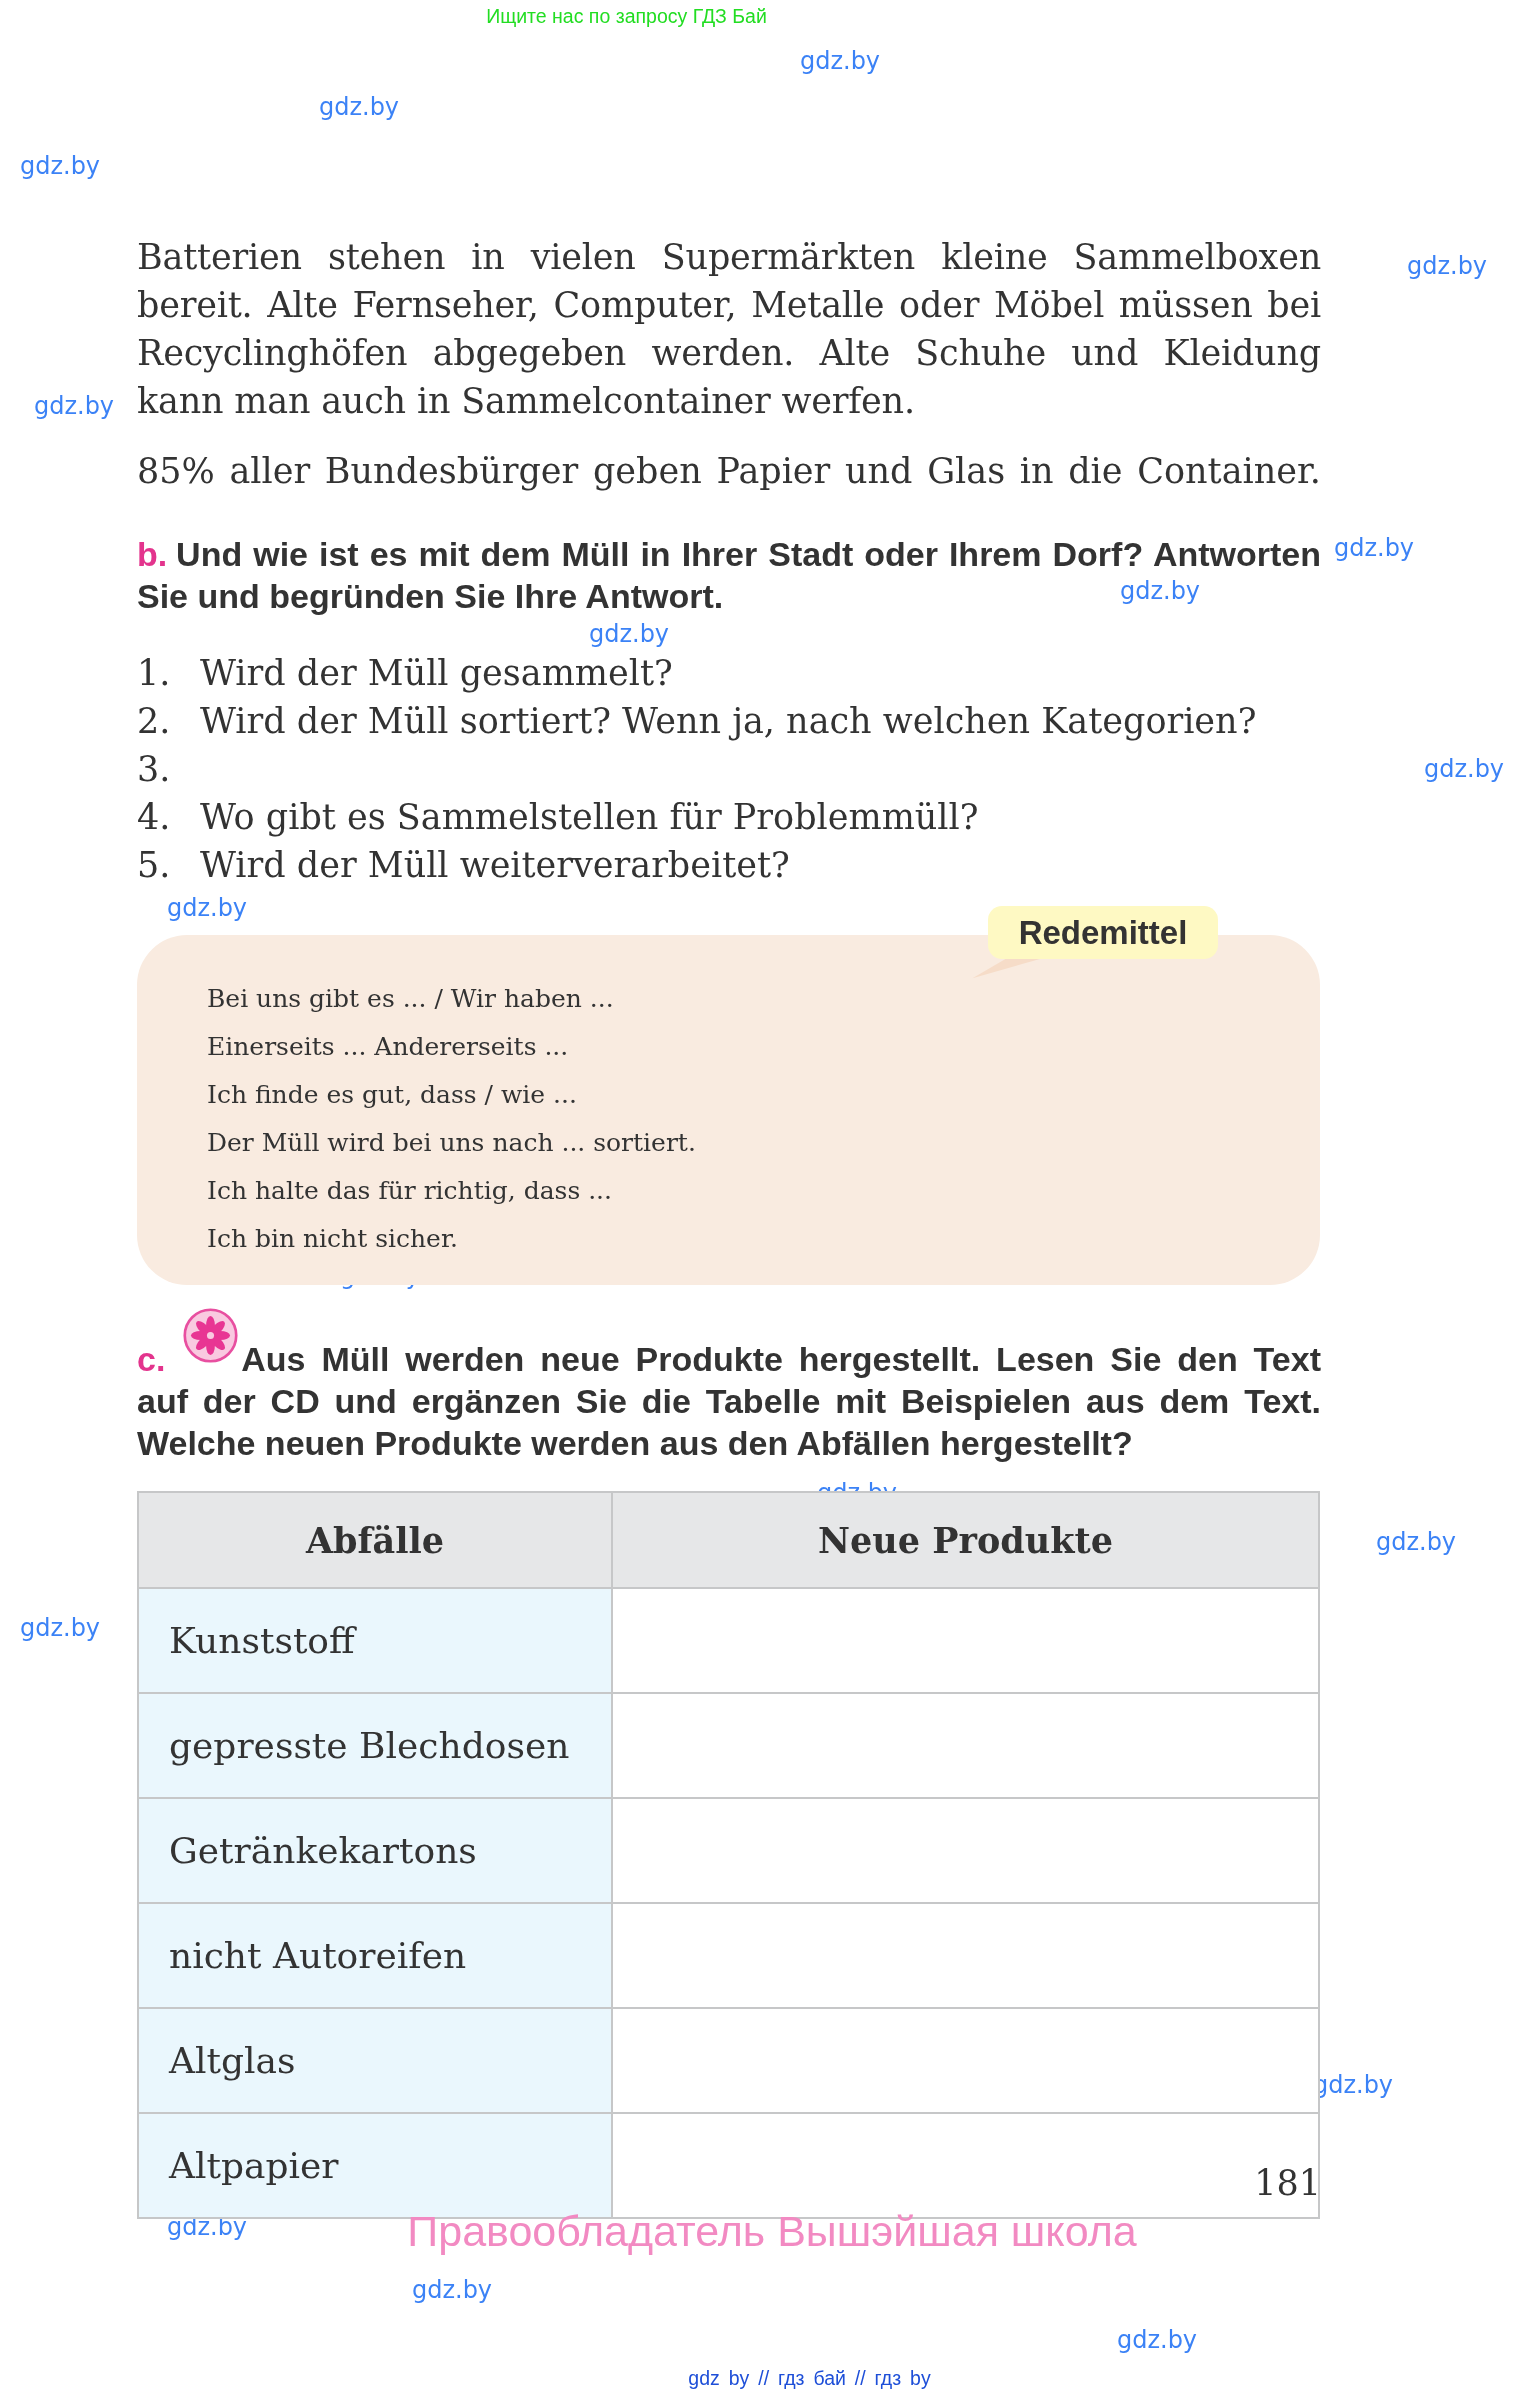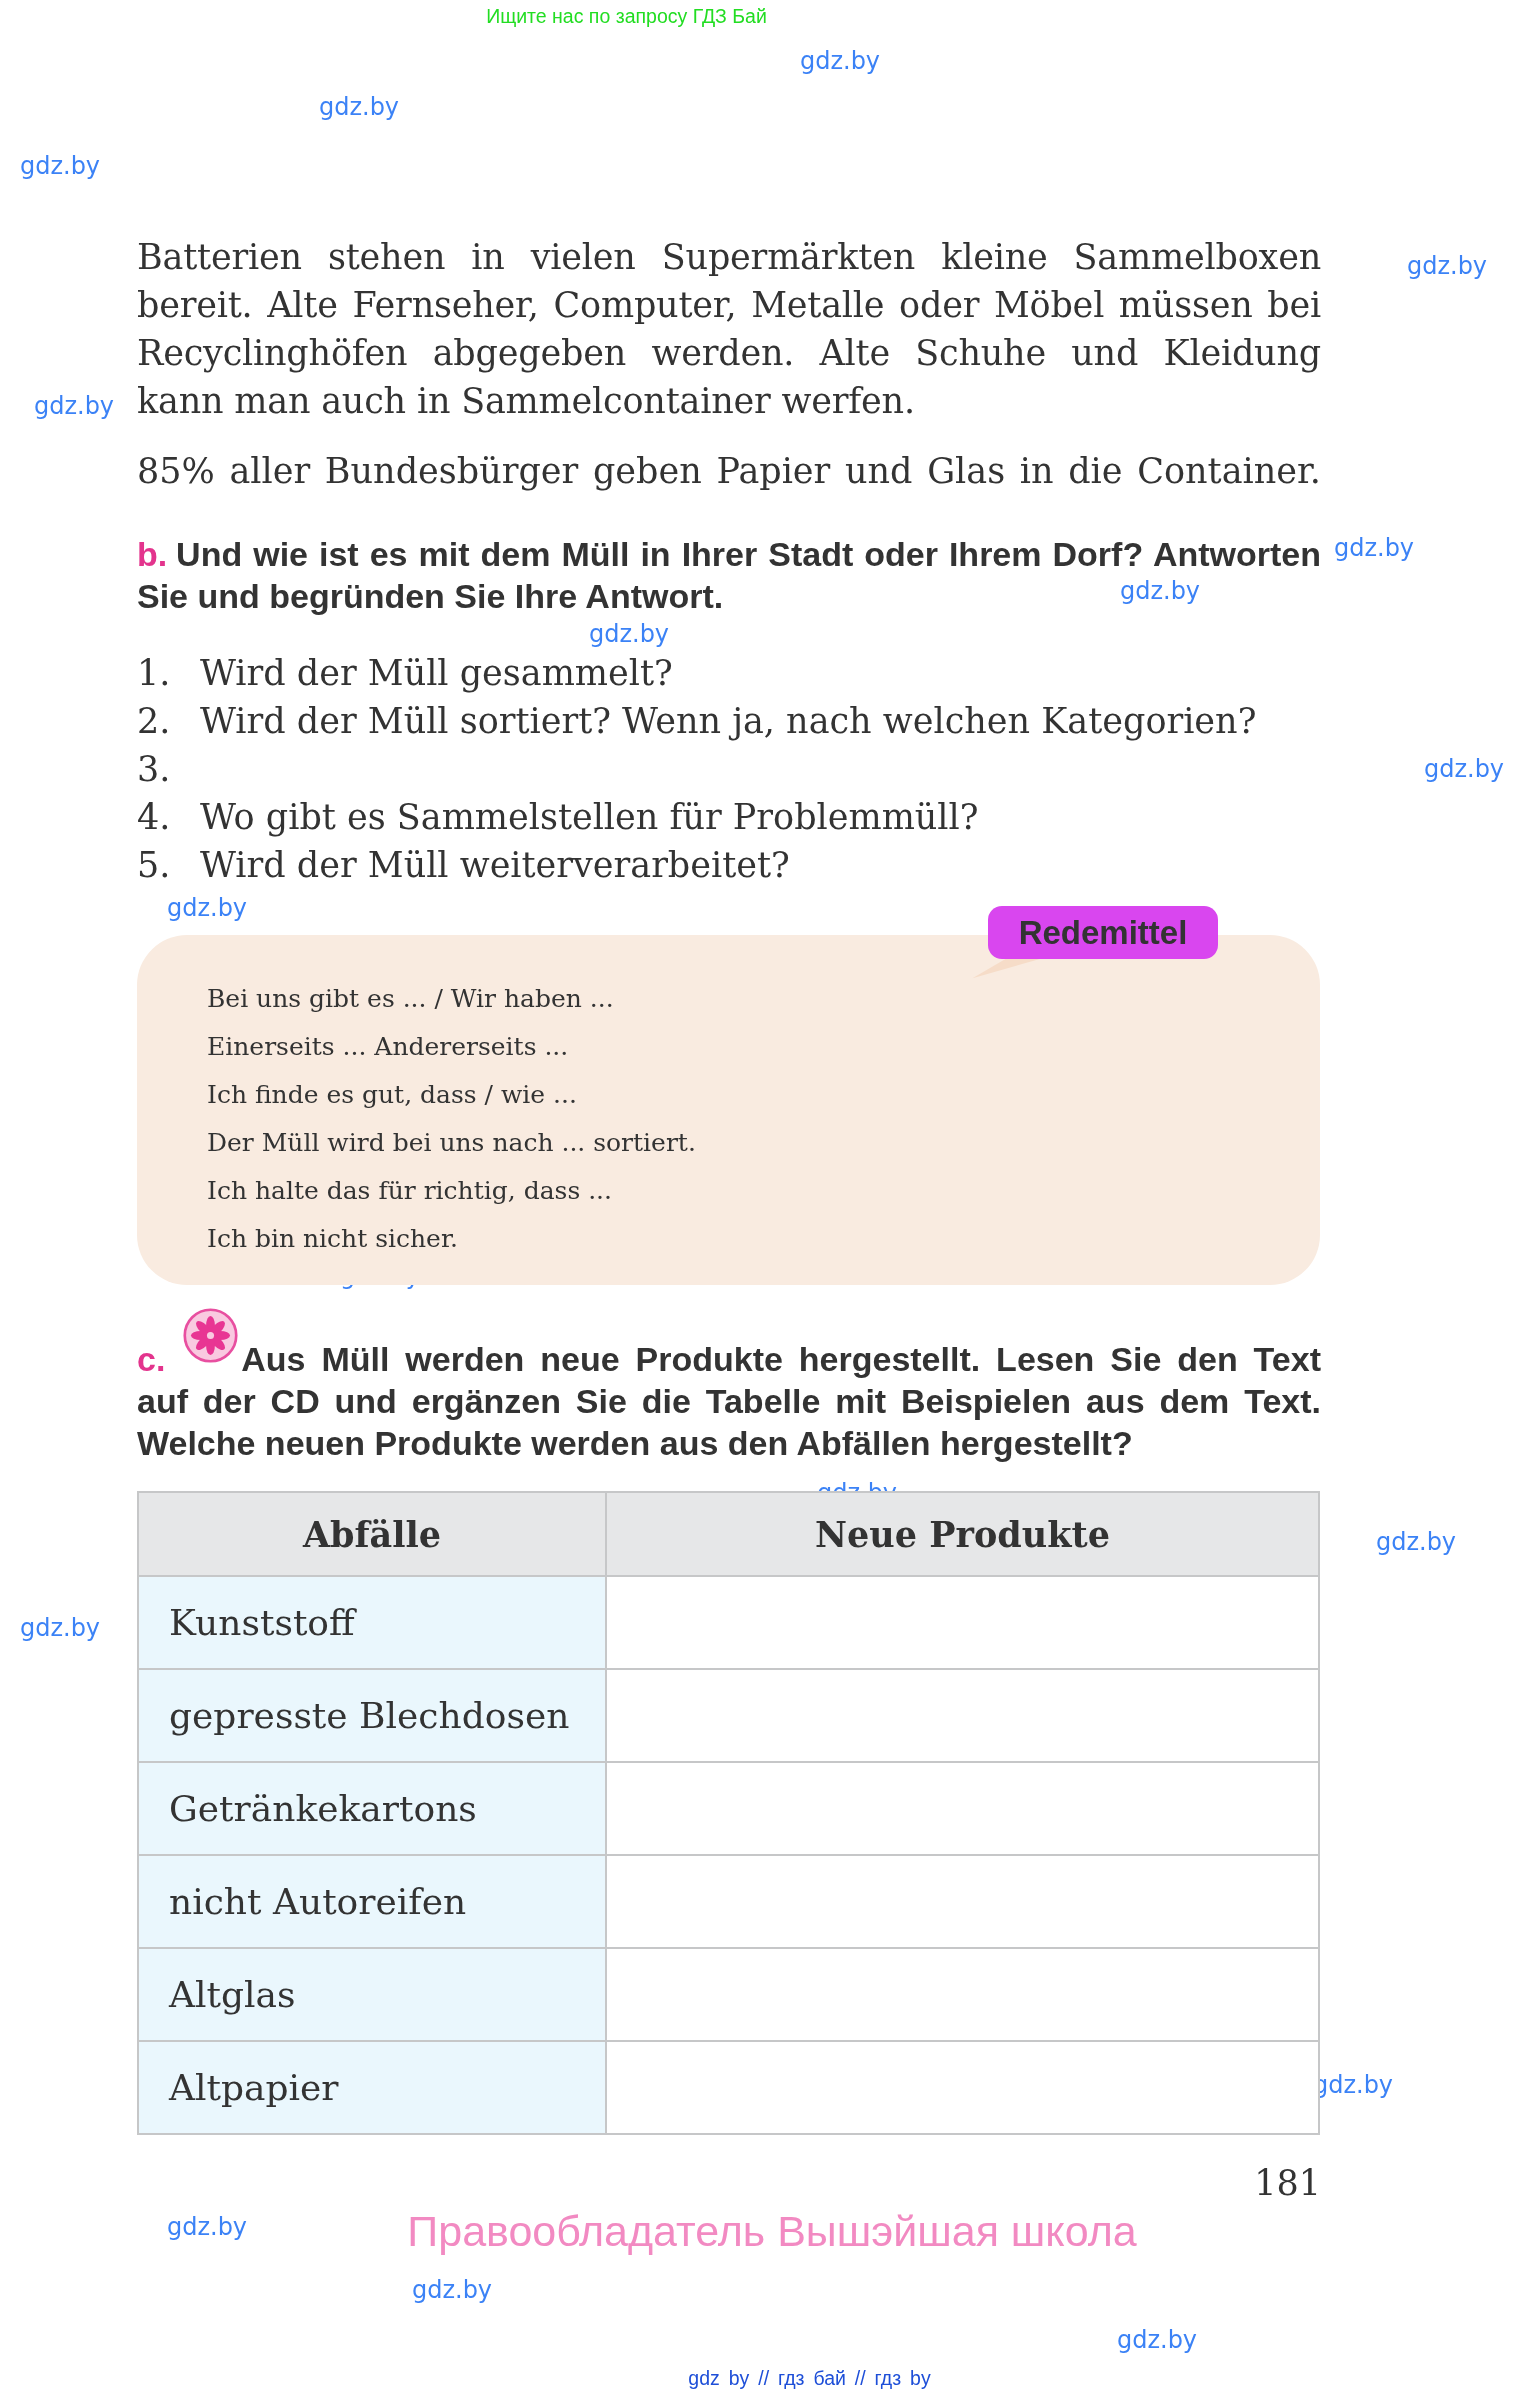--- a/index.html
+++ b/index.html
@@ -15,29 +15,29 @@
   .para-single { left: 137px; width: 1184px; font-size: 35px; line-height: 48px; text-align: justify; text-align-last: justify; }
 
   .task { left: 137px; width: 1184px; font-size: 34px; line-height: 42px; font-weight: bold; text-align: justify; text-align-last: left; }
   .task .label { color: #e3348d; margin-right: 8.9px; }
 
   .qlist { left: 137px; width: 1184px; margin: 0; padding: 0; list-style: none; font-size: 35px; line-height: 48px; }
   .qlist li { display: flex; }
   .qlist .num { width: 63px; flex: none; }
 
   .rm-box { left: 137px; top: 935px; width: 1183px; height: 350px; background: #f9ebe0; border-radius: 50px; }
-  .rm-badge { left: 988px; top: 906px; width: 230px; height: 53px; background: #d946ef; border-radius: 14px; text-align: center; font-size: 33px; font-weight: bold; line-height: 53px; color: #333333; }
+  .rm-badge { left: 988px; top: 906px; width: 230px; height: 53px; background: #fef9c3; border-radius: 14px; text-align: center; font-size: 33px; font-weight: bold; line-height: 53px; color: #333333; }
   .rm-tail { left: 966px; top: 956px; }
   .rm-lines { left: 207px; top: 975px; font-size: 25px; line-height: 48px; }
   .rm-lines div { white-space: nowrap; }
 
   .cd-icon { left: 183px; top: 1308px; width: 55px; height: 55px; }
 
   table.tbl { position: absolute; left: 137px; top: 1491px; width: 1183px; border-collapse: collapse; }
-  .tbl th, .tbl td { border: 2.7px solid #c6c7c8; padding: 2px; }
+  .tbl th, .tbl td { border: 2.7px solid #c6c7c8; padding: 8px; }
   .tbl th { background: #e6e7e8; height: 78px; font-size: 35px; font-weight: bold; text-align: center; }
   .tbl td { height: 87px; font-size: 36px; }
   .tbl td.waste { background: #eaf7fd; width: 434px; padding-left: 30px; }
   .tbl td.product { background: #ffffff; }
 
   .page-num { left: 1223px; width: 98px; top: 2163px; text-align: right; font-size: 35px; }
   .rights { left: 0; width: 1544px; top: 2207px; text-align: center; font-size: 43px; color: #f28ac2; }
   .footer { left: 0; width: 1539px; top: 2367px; text-align: center; font-size: 19.5px; color: #1e4fd8; word-spacing: 3.5px; margin-left: 40px; }
 </style>
 </head>

